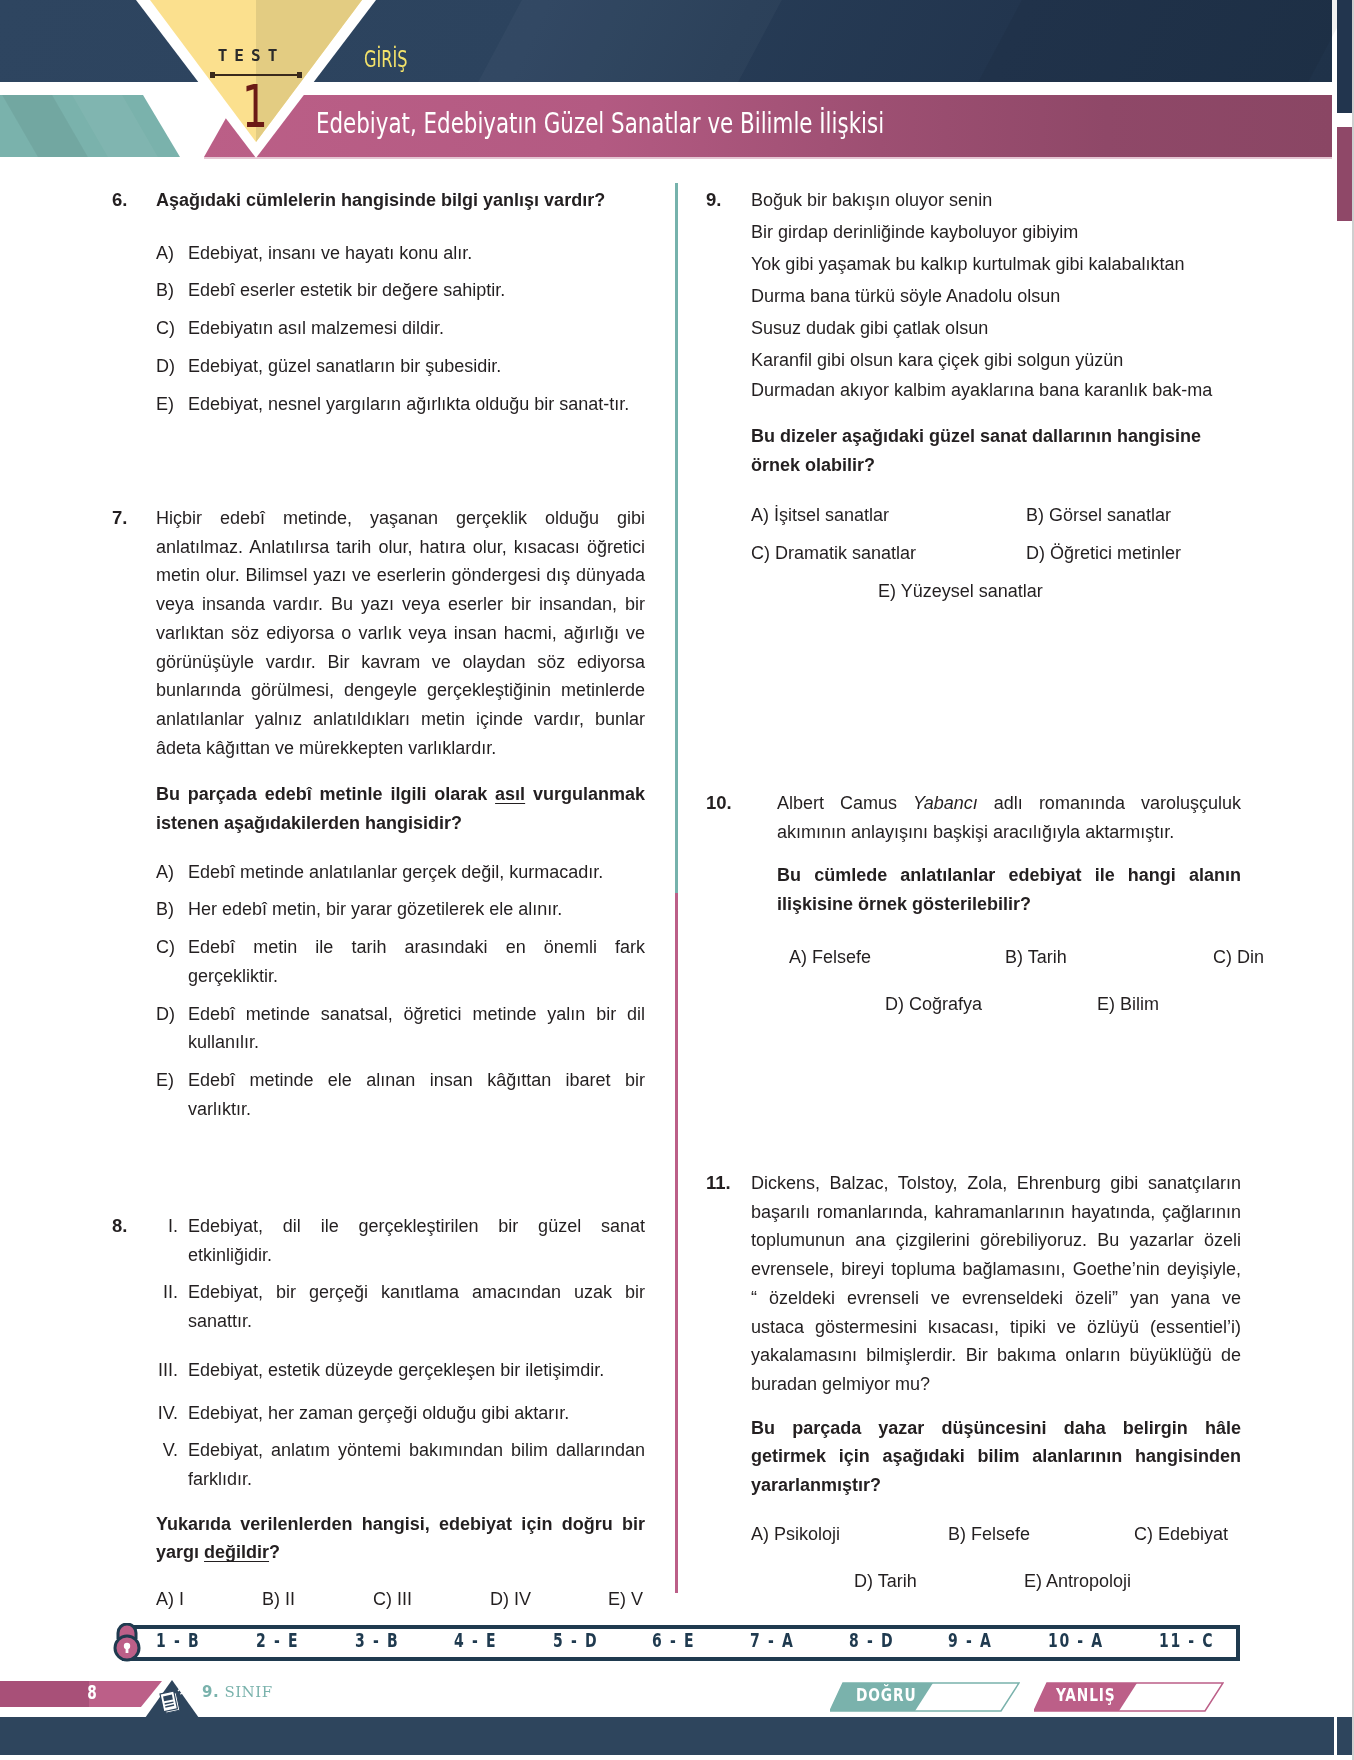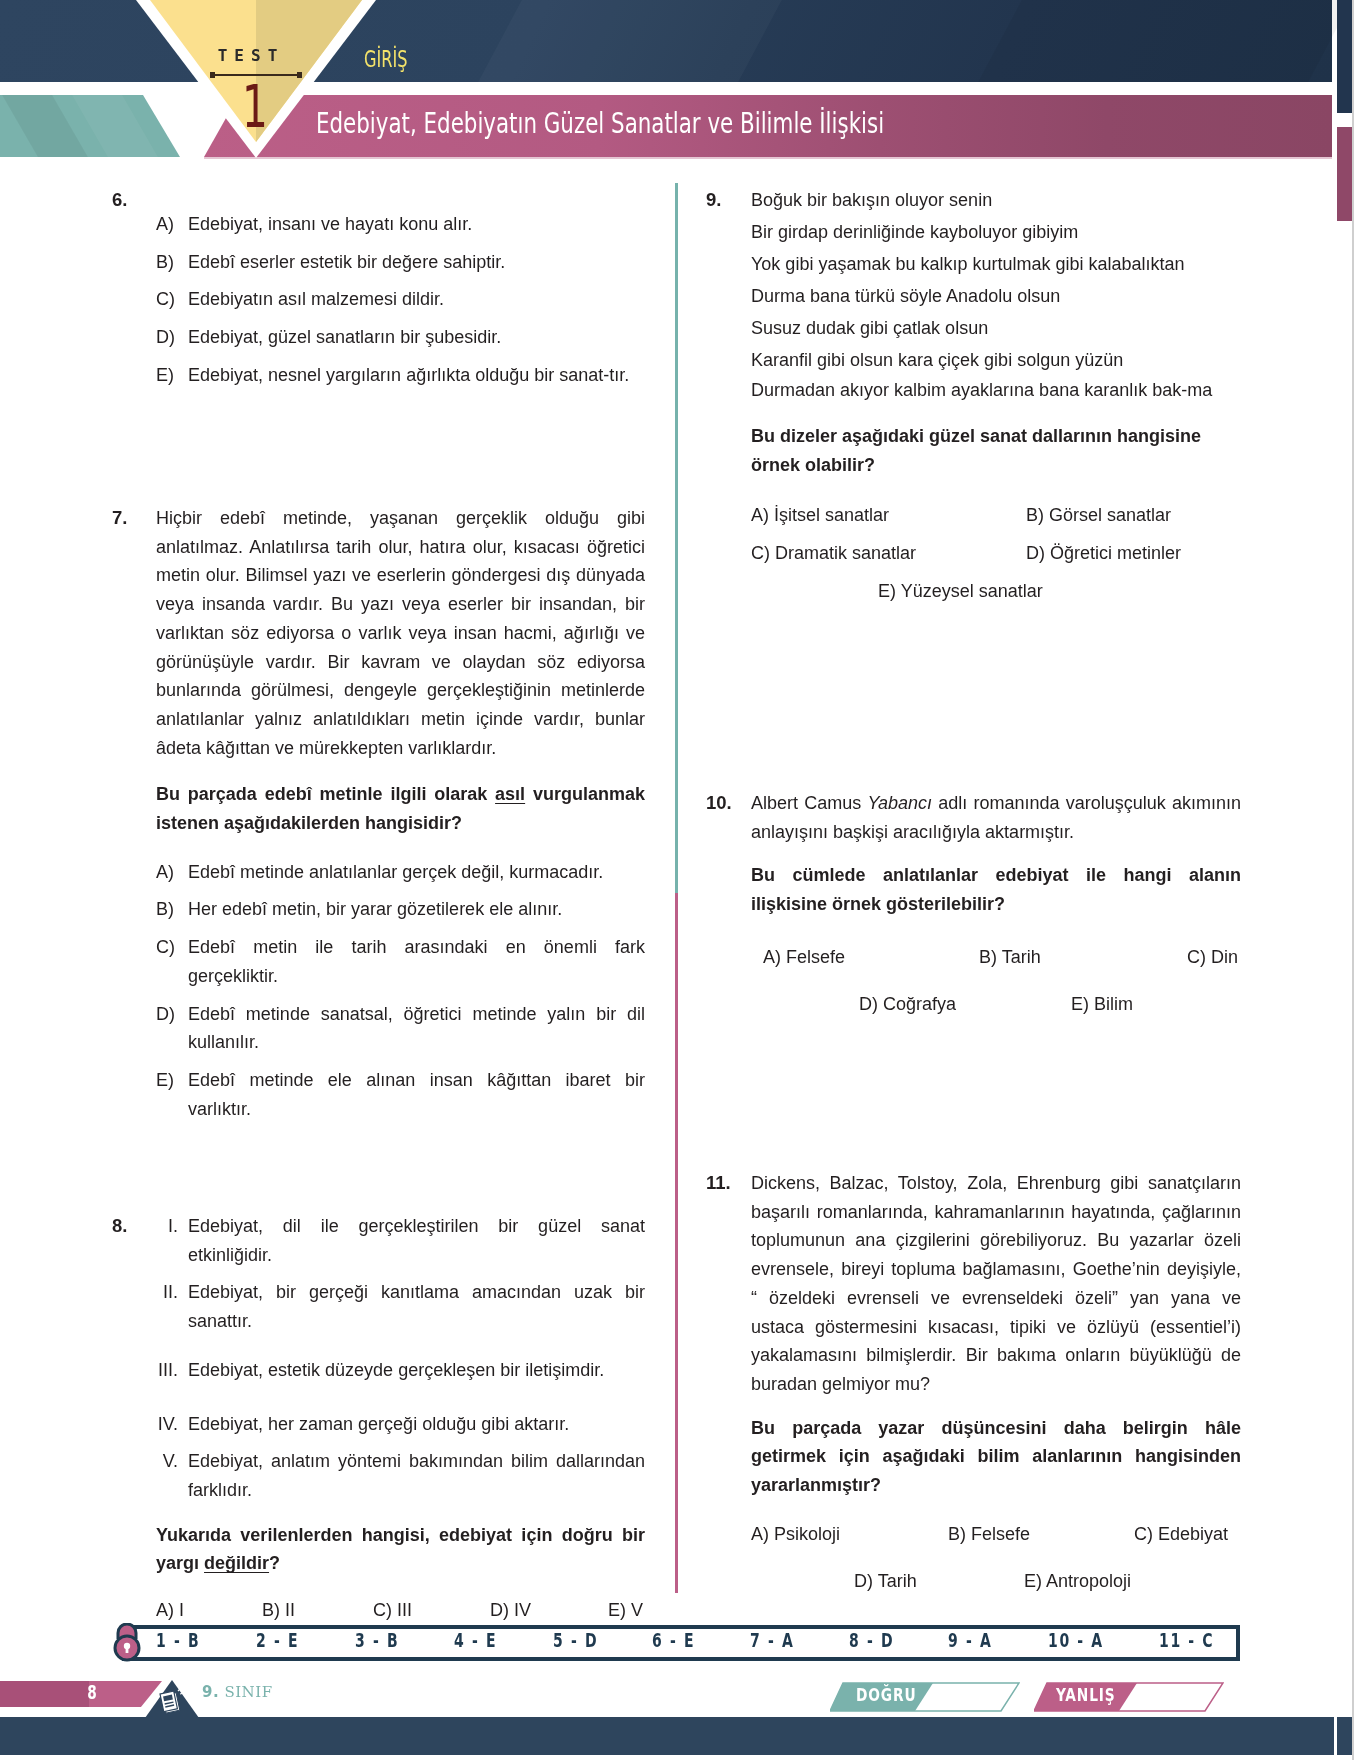--- a/index.html
+++ b/index.html
@@ -96,20 +96,21 @@
 <div class="side-dark"></div>
 <div class="side-pink"></div>
 <div class="edge-line"></div>
 
 <div class="divider-teal"></div>
 <div class="divider-pink"></div>
 
 <div class="q" style="left:112px; top:186px; width:533px;">
   <span class="qnum" style="left:0; top:0;">6.</span>
   <div style="margin-left:44px;">
+    <div class="stem">Aşağıdaki cümlelerin hangisinde bilgi yanlışı vardır?</div>
     <div style="height:24px"></div>
     <div class="opt" style="margin-bottom:9px"><span class="lt">A)</span><span>Edebiyat, insanı ve hayatı konu alır.</span></div>
     <div class="opt" style="margin-bottom:9px"><span class="lt">B)</span><span>Edebî eserler estetik bir değere sahiptir.</span></div>
     <div class="opt" style="margin-bottom:9px"><span class="lt">C)</span><span>Edebiyatın asıl malzemesi dildir.</span></div>
     <div class="opt" style="margin-bottom:9px"><span class="lt">D)</span><span>Edebiyat, güzel sanatların bir şubesidir.</span></div>
     <div class="opt" style="width:488px"><span class="lt">E)</span><span>Edebiyat, nesnel yargıların ağırlıkta olduğu bir sanat-tır.</span></div>
   </div>
 </div>
 
 <div class="q" style="left:112px; top:504px; width:533px;">
@@ -125,21 +126,21 @@
     <div class="opt txt" style="margin-bottom:9px"><span class="lt">D)</span><span>Edebî metinde sanatsal, öğretici metinde yalın bir dil kullanılır.</span></div>
     <div class="opt txt"><span class="lt">E)</span><span>Edebî metinde ele alınan insan kâğıttan ibaret bir varlıktır.</span></div>
   </div>
 </div>
 
 <div class="q" style="left:112px; top:1212px; width:533px;">
   <span class="qnum" style="left:0; top:0;">8.</span>
   <div style="margin-left:44px;">
     <div class="roman txt" style="margin-bottom:9px"><span class="rl">I.</span><span>Edebiyat, dil ile gerçekleştirilen bir güzel sanat etkinliğidir.</span></div>
     <div class="roman txt" style="margin-bottom:20px"><span class="rl">II.</span><span>Edebiyat, bir gerçeği kanıtlama amacından uzak bir sanattır.</span></div>
-    <div class="roman" style="margin-bottom:25px"><span class="rl">III.</span><span>Edebiyat, estetik düzeyde gerçekleşen bir iletişimdir.</span></div>
+    <div class="roman" style="margin-bottom:14px"><span class="rl">III.</span><span>Edebiyat, estetik düzeyde gerçekleşen bir iletişimdir.</span></div>
     <div class="roman" style="margin-bottom:9px"><span class="rl">IV.</span><span>Edebiyat, her zaman gerçeği olduğu gibi aktarır.</span></div>
     <div class="roman txt"><span class="rl">V.</span><span>Edebiyat, anlatım yöntemi bakımından bilim dallarından farklıdır.</span></div>
     <div style="height:16px"></div>
     <div class="stem txt"><span>Yukarıda verilenlerden hangisi, edebiyat için doğru bir yargı </span><span class="u">değildir</span><span>?</span></div>
     <div style="height:18px"></div>
     <div class="inline-opts">
       <span style="left:0">A) I</span>
       <span style="left:106px">B) II</span>
       <span style="left:217px">C) III</span>
       <span style="left:334px">D) IV</span>
@@ -171,21 +172,21 @@
       <span style="left:275px">D) Öğretici metinler</span>
     </div>
     <div class="inline-opts">
       <span style="left:127px">E) Yüzeysel sanatlar</span>
     </div>
   </div>
 </div>
 
 <div class="q" style="left:706px; top:789px; width:535px;">
   <span class="qnum" style="left:0; top:0;">10.</span>
-  <div style="margin-left:45px;">
+  <div style="margin-left:71px;">
     <div class="txt"><span>Albert Camus </span><i>Yabancı</i><span> adlı romanında varoluşçuluk akımının anlayışını başkişi aracılığıyla aktarmıştır.</span></div>
     <div style="height:15px"></div>
     <div class="stem txt">Bu cümlede anlatılanlar edebiyat ile hangi alanın ilişkisine örnek gösterilebilir?</div>
     <div style="height:24px"></div>
     <div class="inline-opts" style="height:47px">
       <span style="left:12px">A) Felsefe</span>
       <span style="left:228px">B) Tarih</span>
       <span style="left:436px">C) Din</span>
     </div>
     <div class="inline-opts">

